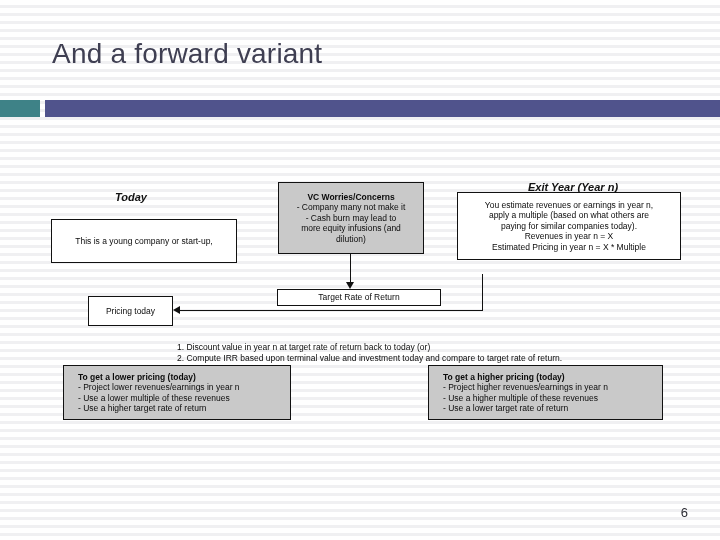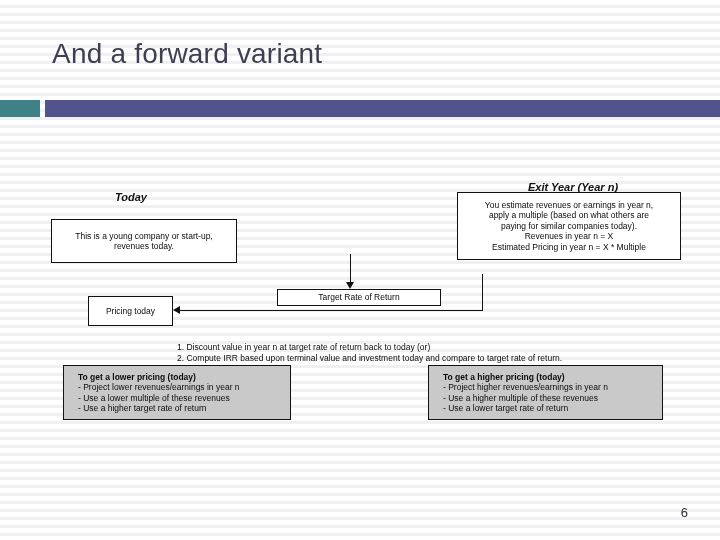--- a/index.html
+++ b/index.html
@@ -147,23 +147,29 @@
   <div class="rule-teal"></div>
   <div class="rule-purple"></div>
 
   <div class="diagram">
 
     <div class="caption" style="left:115px; top:191px;">Today</div>
     <div class="caption" style="left:528px; top:181px;">Exit Year (Year n)</div>
 
     <div class="dbox" style="left:51px; top:219px; width:186px; height:44px;">
       <div>This is a young company or start-up,</div>
-      <div>revenues today.</div>
-    </div>
-
+    </div>
+
+    <div class="dbox gray" style="left:278px; top:182px; width:146px; height:72px;">
+      <div class="hd">VC Worries/Concerns</div>
+      <div>- Company many not make it</div>
+      <div>- Cash burn may lead to</div>
+      <div>more equity infusions (and</div>
+      <div>dilution)</div>
+    </div>
 
     <div class="dbox" style="left:457px; top:192px; width:224px; height:68px;">
       <div>You estimate revenues or earnings in year n,</div>
       <div>apply a multiple (based on what others are</div>
       <div>paying for similar companies today).</div>
       <div>Revenues in year n = X</div>
       <div>Estimated Pricing in year n = X * Multiple</div>
     </div>
 
     <div class="vline" style="left:350px; top:254px; height:30px;"></div>

